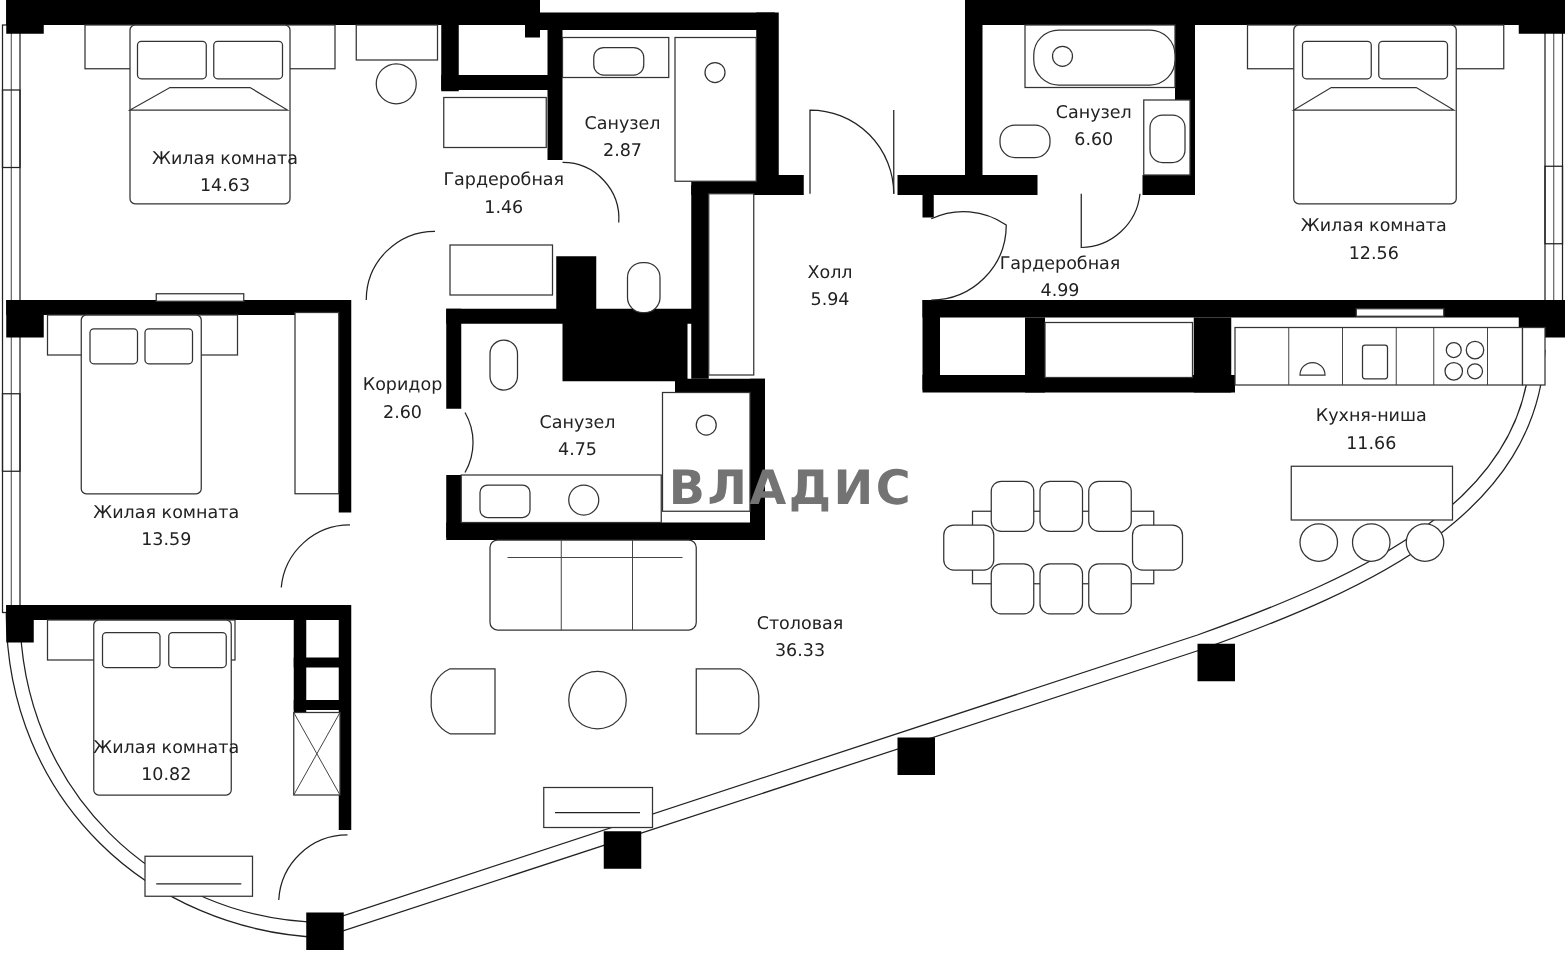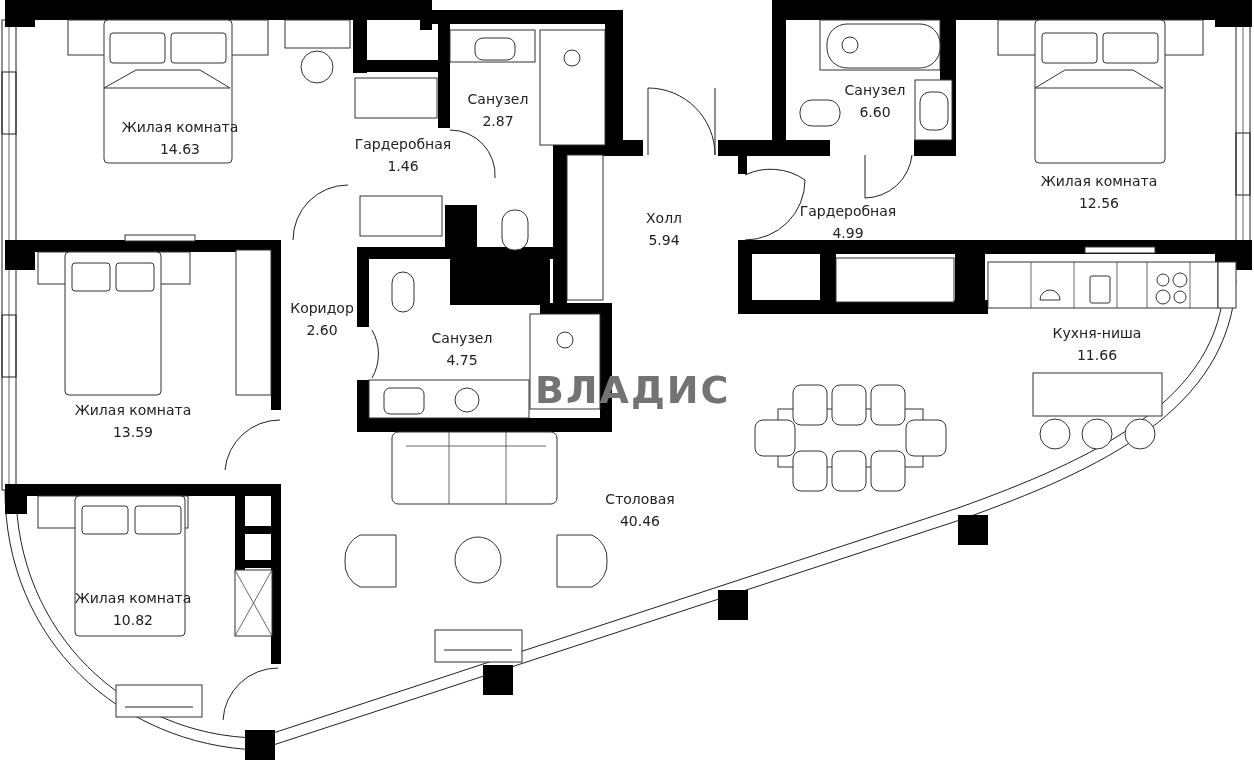--- a/index.html
+++ b/index.html
@@ -268,18 +268,18 @@
 <div class="label" style="left:462px;top:327px;">
   <span>Санузел</span>
   <span class="area">4.75</span>
 </div>
 <div class="label" style="left:1097px;top:322px;">
   <span>Кухня-ниша</span>
   <span class="area">11.66</span>
 </div>
 <div class="label" style="left:640px;top:488px;">
   <span>Столовая</span>
-  <span class="area">40.46</span>
+  <span class="area">36.33</span>
 </div>
 <div class="label" style="left:133px;top:587px;">
   <span>Жилая комната</span>
   <span class="area">10.82</span>
 </div>
 
 </body></html>

